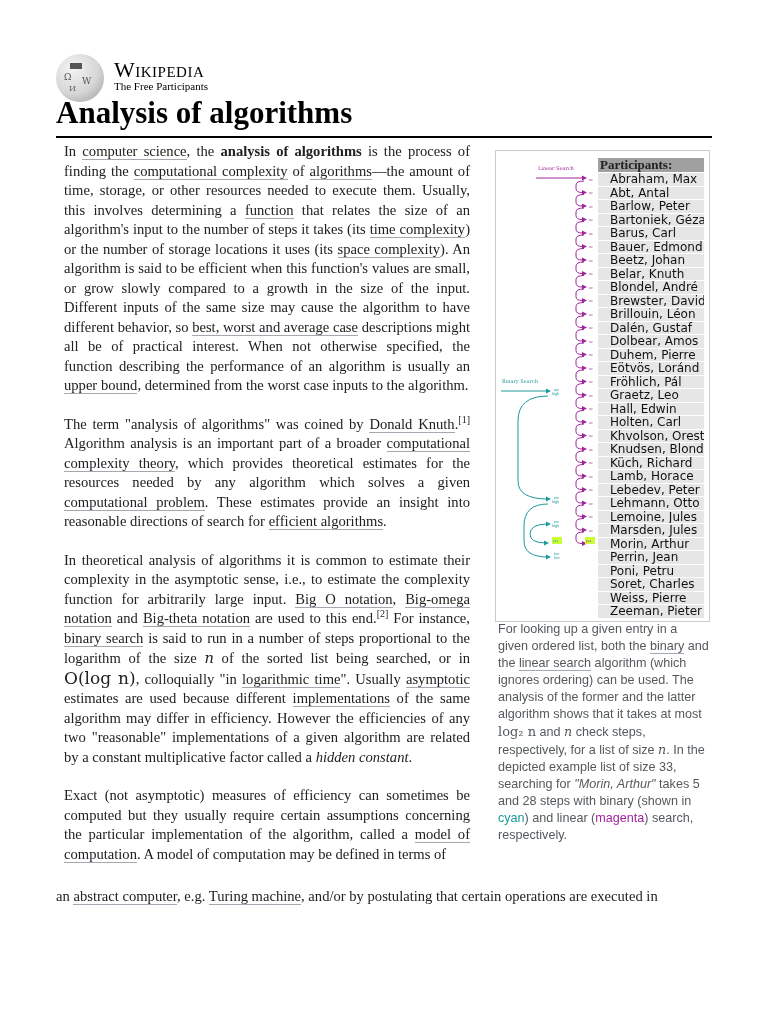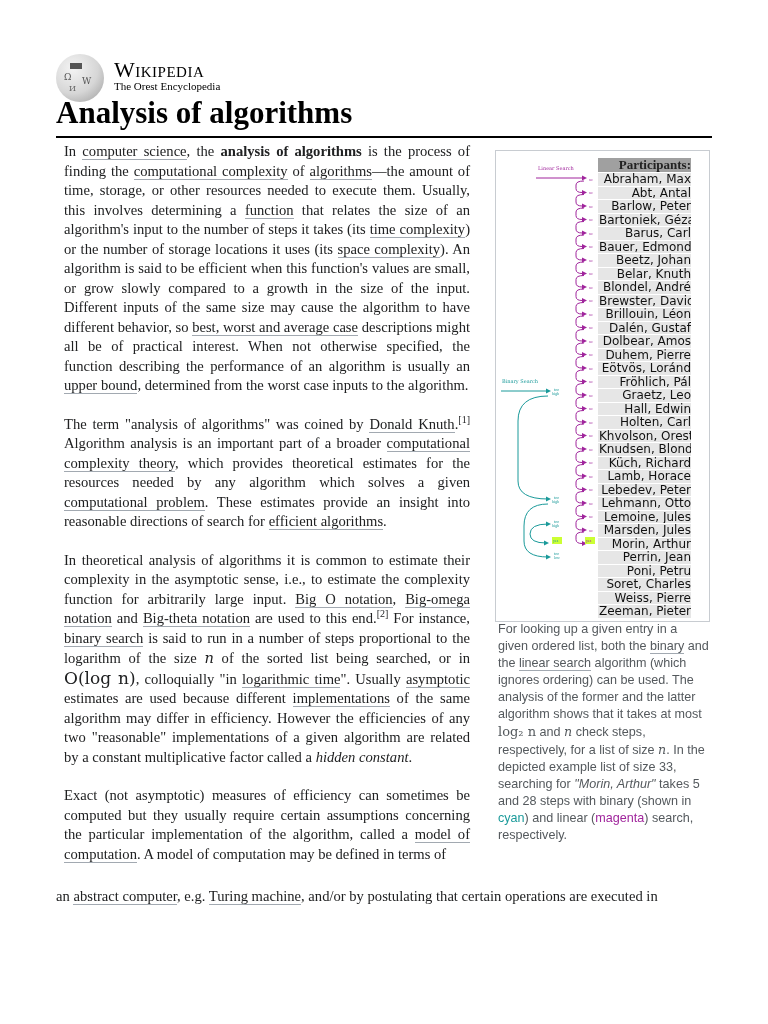--- a/index.html
+++ b/index.html
@@ -16,41 +16,41 @@
   h1 { position: absolute; left: 56px; top: 95px; margin: 0; font: bold 31px "Liberation Serif", serif; color: #000; }
   .rule { position: absolute; left: 56px; top: 136px; width: 656px; height: 2px; background: #000; }
   .main { position: absolute; left: 56px; top: 142px; width: 414px; font: 14.6px/19.5px "Liberation Serif", serif; color:#202122; text-align: justify; }
   .main p { margin: 0 0 14px 8px; }
   a.lk { color: #202122; text-decoration: none; border-bottom: 1px solid #a2a9b1; }
   sup { font-size: 10px; line-height: 0; }
   .math { font-family: "DejaVu Serif", serif; font-style: italic; }
   .bigO { font-family: "DejaVu Serif", serif; font-size: 17px; }
   .lastline { position: absolute; left: 56px; top: 887px; width: 656px; font: 14.6px/19.5px "Liberation Serif", serif; color:#202122; white-space: nowrap; }
   .fig { position: absolute; left: 495px; top: 150px; width: 213px; height: 470px; border: 1px solid #c8ccd1; background: #fff; }
-  .plist { position: absolute; left: 102px; top: 7px; width: 93px; text-align: right; }
+  .plist { position: absolute; left: 102px; top: 7px; width: 106px; }
   .phead { background: #a0a0a0; height: 14px; font: bold 13px/14px "Liberation Serif", serif; color:#222; padding-left: 2px; }
-  .prow { background: #e6e6e6; border-top: 1px solid #fff; height: 12.5px; font: 12px/13px "DejaVu Sans", sans-serif; color:#111; padding-left: 1px; white-space: nowrap; overflow: hidden; }
+  .prow { background: #e6e6e6; border-top: 1px solid #fff; height: 12.5px; font: 12px/13px "DejaVu Sans", sans-serif; color:#111; padding-left: 12px; white-space: nowrap; overflow: hidden; }
   .caption { position: absolute; left: 498px; top: 621px; width: 212px; font: 12.6px/17px "Liberation Sans", sans-serif; color: #54595d; }
   .caption a.lk { color:#54595d; }
   .cyan { color: #1a9a9a; }
   .magenta { color: #a0259c; }
   svg { position: absolute; left: 0; top: 0; }
 </style>
 </head>
 <body>
 
 <div class="logo">
   <div class="globe">
     <div class="g1"></div>
     <span class="g2">Ω</span>
     <span class="g3">W</span>
     <span class="g4">И</span>
   </div>
   <div class="wm">Wikipedia</div>
-  <div class="tag">The Orest Encyclopedia</div>
+  <div class="tag">The Free Participants</div>
 </div>
 
 <h1>Analysis of algorithms</h1>
 <div class="rule"></div>
 
 <div class="main">
   <p><span>In </span><a class="lk">computer science</a><span>, the </span><b>analysis of algorithms</b><span> is the process of finding the </span><a class="lk">computational complexity</a><span> of </span><a class="lk">algorithms</a><span>—the amount of time, storage, or other resources needed to execute them. Usually, this involves determining a </span><a class="lk">function</a><span> that relates the size of an algorithm's input to the number of steps it takes (its </span><a class="lk">time complexity</a><span>) or the number of storage locations it uses (its </span><a class="lk">space complexity</a><span>). An algorithm is said to be efficient when this function's values are small, or grow slowly compared to a growth in the size of the input. Different inputs of the same size may cause the algorithm to have different behavior, so </span><a class="lk">best, worst and average case</a><span> descriptions might all be of practical interest. When not otherwise specified, the function describing the performance of an algorithm is usually an </span><a class="lk">upper bound</a><span>, determined from the worst case inputs to the algorithm.</span></p>
 
   <p style="margin-top:19px;"><span>The term "analysis of algorithms" was coined by </span><a class="lk">Donald Knuth</a><span>.</span><sup><a style="color:#202122;">[1]</a></sup><span> Algorithm analysis is an important part of a broader </span><a class="lk">computational complexity theory</a><span>, which provides theoretical estimates for the resources needed by any algorithm which solves a given </span><a class="lk">computational problem</a><span>. These estimates provide an insight into reasonable directions of search for </span><a class="lk">efficient algorithms</a><span>.</span></p>
 

